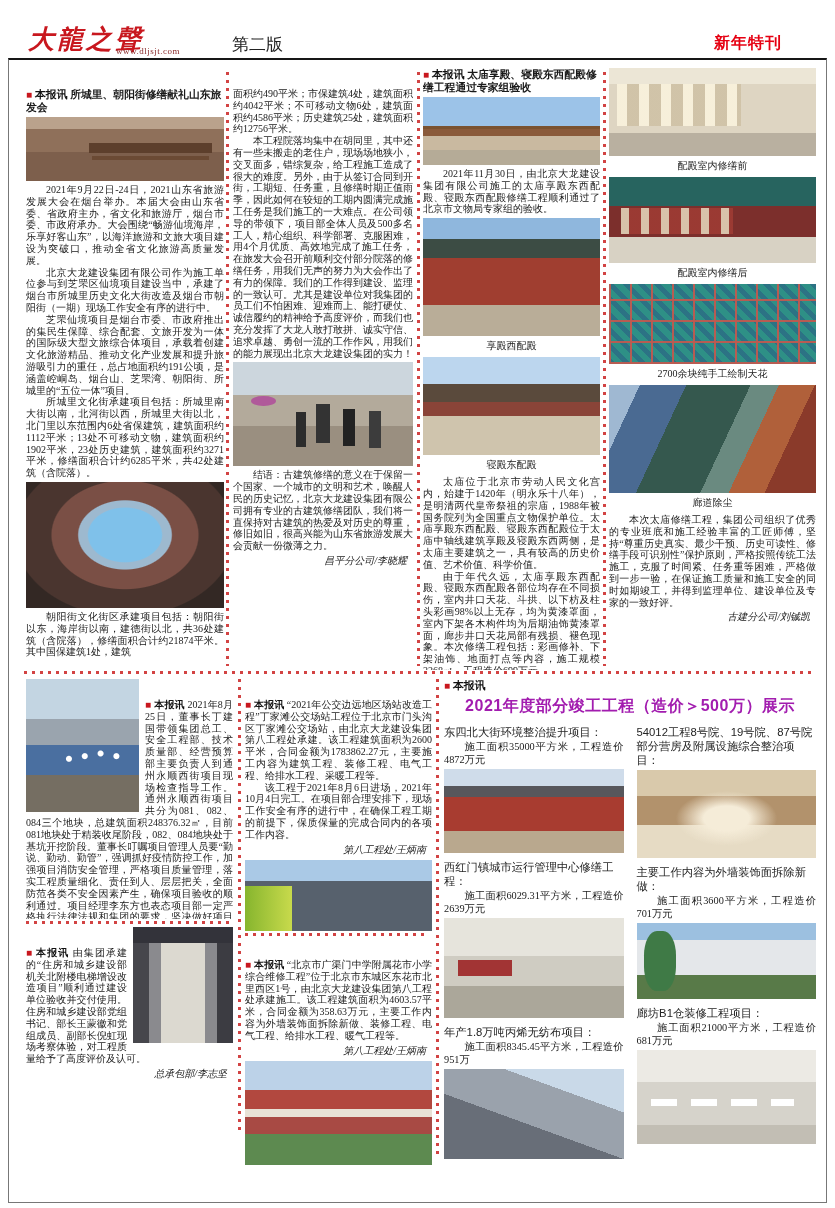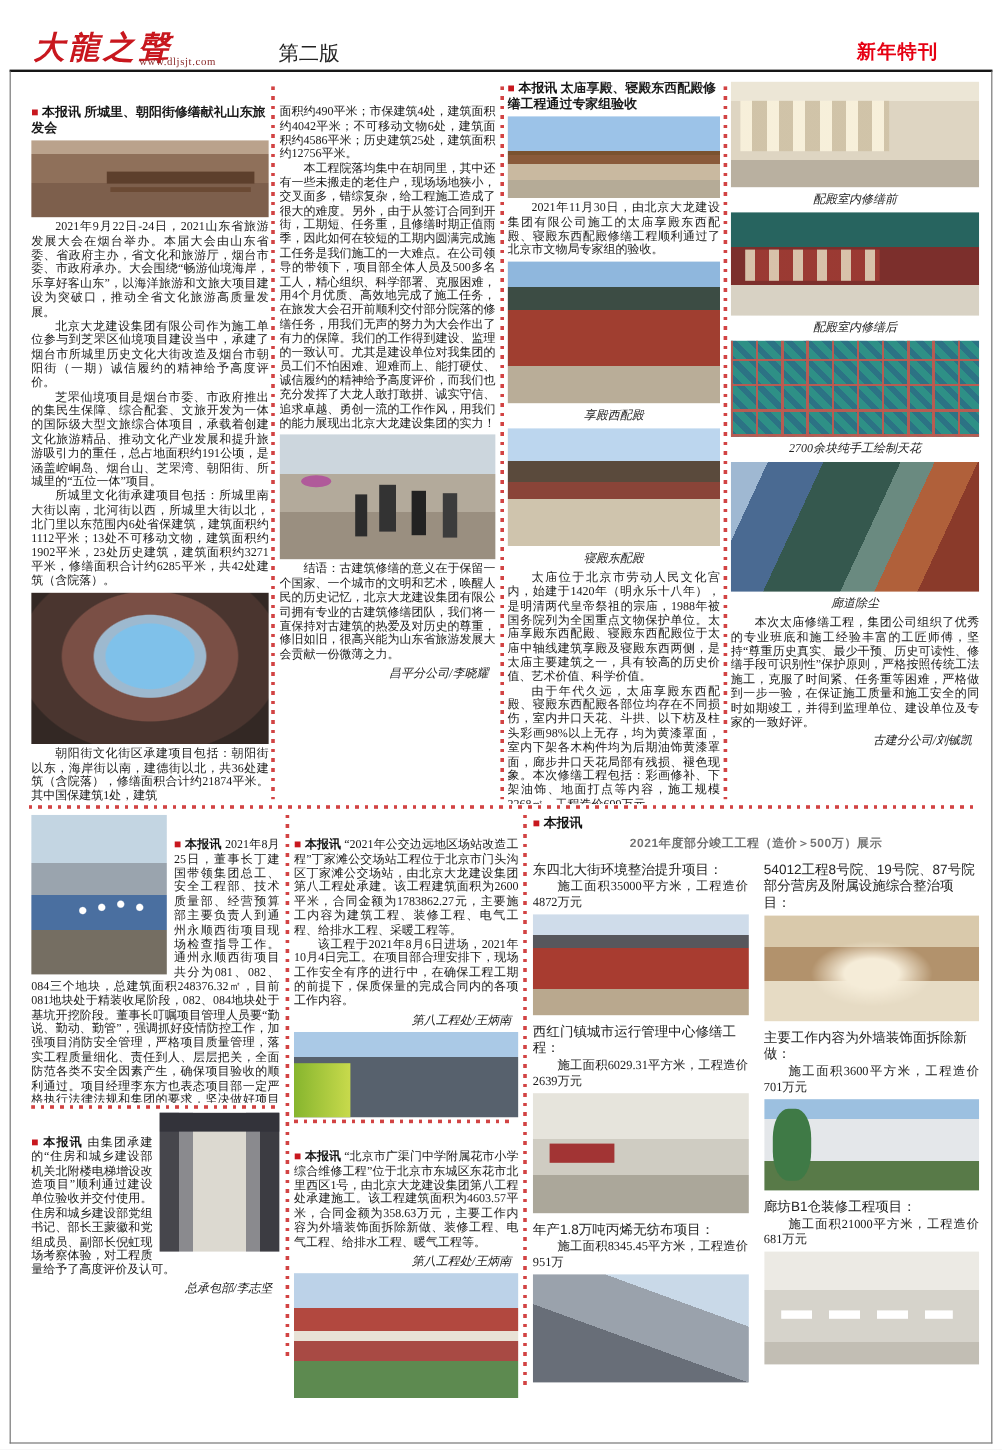--- a/index.html
+++ b/index.html
@@ -24,21 +24,21 @@
   #col1{left:26px;width:198px;margin-top:20px;}
   #col2{left:233px;width:180px;}
   #col3{left:423px;width:177px;}
   #col4{left:609px;width:207px;}
   
   .para{font-size:10px;line-height:11.8px;text-align:justify;margin:0;text-indent:2em;}
   .nt{text-indent:0;margin-top:20px;}
   .lede{font-size:10.8px;line-height:13px;font-weight:bold;text-indent:0;margin:0 0 2px 0;}
   .brief{font-weight:bold;color:#111;}
   .brief::before{content:"■";color:#c8171e;margin-right:3px;font-size:10px;}
-  .cap{font-size:10px;font-style:italic;text-align:center;margin:1px 0 4px 0;color:#222;}
+  .cap{font-size:10px;text-align:center;margin:1px 0 4px 0;color:#222;}
   .sig{font-size:10px;font-style:italic;text-align:right;margin:2px 6px 0 0;}
   
   .ph{position:relative;display:block;width:100%;margin:3px 0;overflow:hidden;background:#c9c9c9;}
   .ph-brick{background:linear-gradient(180deg,#baa28c 0 18%,#8f705a 18% 55%,#7d5f4c 55% 100%);}
   .ph-brick::after{content:"";position:absolute;left:32%;top:40%;width:62%;height:16%;
       background:#5d3f2c;box-shadow:0 10px 0 -3px #6b4a34;}
   .ph-courtyard{background:radial-gradient(ellipse at 50% 42%,#7fc1ea 0 26%,#9db9cf 27% 33%,
       #7a4f45 34% 52%,#4a352f 53% 78%,#332824 79%);}
   .ph-street{background:linear-gradient(180deg,#ccd6dd 0 32%,#b3aa9b 32% 62%,#9a8f80 62%);}
   .ph-street::before{content:"";position:absolute;left:10%;top:32%;width:14%;height:10%;
@@ -94,22 +94,22 @@
   .story{position:absolute;overflow:hidden;}
   #storyA{left:26px;top:679px;width:207px;height:240px;}
   #storyB{left:26px;top:927px;width:207px;height:192px;}
   #storyC{left:245px;top:679px;width:187px;height:252px;}
   #storyD{left:245px;top:939px;width:187px;height:262px;}
   .fl{float:left;width:113px;height:133px;margin:0 6px 2px 0;}
   .fr{float:right;width:100px;height:116px;margin:0 0 2px 6px;}
   
   #completed{left:444px;top:677px;width:372px;height:487px;}
   .cw-brief{font-size:10.8px;font-weight:bold;margin:2px 0 3px 0;}
-  .cw-title{font-family:"Liberation Sans",sans-serif;font-weight:bold;font-size:10px;
-      color:#737373;text-align:center;margin:0 0 8px 0;letter-spacing:.5px;}
+  .cw-title{font-family:"Liberation Sans",sans-serif;font-weight:bold;font-size:16px;
+      color:#a21caf;text-align:center;margin:0 0 8px 0;letter-spacing:.5px;}
   .cw-grid{display:flex;gap:13px;}
   .cw-col{width:180px;}
   .cw-name{font-family:"Liberation Sans",sans-serif;font-weight:normal;font-size:11.3px;
       line-height:14px;color:#242424;margin:0;}
   .cw-detail{font-size:10.3px;line-height:13px;text-align:justify;margin:1px 0 0 0;text-indent:2em;}
   .cw-item{margin-bottom:7px;}
 </style>
 </head>
 <body>
 
@@ -130,21 +130,21 @@
   <div class="dh" style="left:26px;top:921px;width:206px;"></div>
   <div class="dh" style="left:245px;top:933px;width:184px;"></div>
 
   <div class="col" id="col1">
     <p class="lede">
       <span class="brief">本报讯</span>
       <span>所城里、朝阳街修缮献礼山东旅发会</span>
     </p>
     <div class="ph ph-brick" style="height:64px;"></div>
     <p class="para">2021年9月22日-24日，2021山东省旅游发展大会在烟台举办。本届大会由山东省委、省政府主办，省文化和旅游厅，烟台市委、市政府承办。大会围绕“畅游仙境海岸，乐享好客山东”，以海洋旅游和文旅大项目建设为突破口，推动全省文化旅游高质量发展。</p>
-    <p class="para">北京大龙建设集团有限公司作为施工单位参与到芝罘区仙境项目建设当中，承建了烟台市所城里历史文化大街改造及烟台市朝阳街（一期）诚信履约的精神给予高度评价。</p>
+    <p class="para">北京大龙建设集团有限公司作为施工单位参与到芝罘区仙境项目建设当中，承建了烟台市所城里历史文化大街改造及烟台市朝阳街（一期）现场工作安全有序的进行中。</p>
     <p class="para">芝罘仙境项目是烟台市委、市政府推出的集民生保障、综合配套、文旅开发为一体的国际级大型文旅综合体项目，承载着创建文化旅游精品、推动文化产业发展和提升旅游吸引力的重任，总占地面积约191公顷，是涵盖崆峒岛、烟台山、芝罘湾、朝阳街、所城里的“五位一体”项目。</p>
     <p class="para">所城里文化街承建项目包括：所城里南大街以南，北河街以西，所城里大街以北，北门里以东范围内6处省保建筑，建筑面积约1112平米；13处不可移动文物，建筑面积约1902平米，23处历史建筑，建筑面积约3271平米，修缮面积合计约6285平米，共42处建筑（含院落）。</p>
     <div class="ph ph-courtyard" style="height:126px;"></div>
     <p class="para">朝阳街文化街区承建项目包括：朝阳街以东，海岸街以南，建德街以北，共36处建筑（含院落），修缮面积合计约21874平米。其中国保建筑1处，建筑</p>
   </div>
 
   <div class="col" id="col2">
     <p class="para nt">面积约490平米；市保建筑4处，建筑面积约4042平米；不可移动文物6处，建筑面积约4586平米；历史建筑25处，建筑面积约12756平米。</p>
     <p class="para">本工程院落均集中在胡同里，其中还有一些未搬走的老住户，现场场地狭小，交叉面多，错综复杂，给工程施工造成了很大的难度。另外，由于从签订合同到开街，工期短、任务重，且修缮时期正值雨季，因此如何在较短的工期内圆满完成施工任务是我们施工的一大难点。在公司领导的带领下，项目部全体人员及500多名工人，精心组织、科学部署、克服困难，用4个月优质、高效地完成了施工任务，在旅发大会召开前顺利交付部分院落的修缮任务，用我们无声的努力为大会作出了有力的保障。我们的工作得到建设、监理的一致认可。尤其是建设单位对我集团的员工们不怕困难、迎难而上、能打硬仗、诚信履约的精神给予高度评价，而我们也充分发挥了大龙人敢打敢拼、诚实守信、追求卓越、勇创一流的工作作风，用我们的能力展现出北京大龙建设集团的实力！</p>
     <div class="ph ph-street" style="height:104px;"></div>

